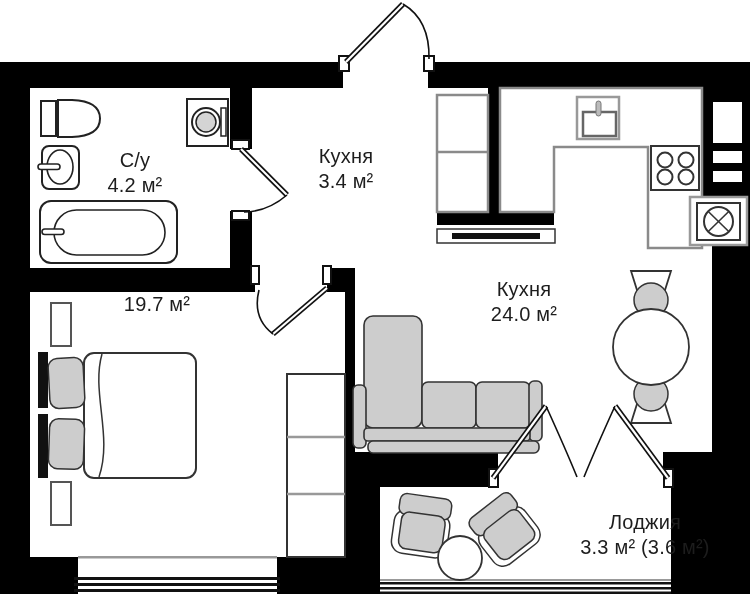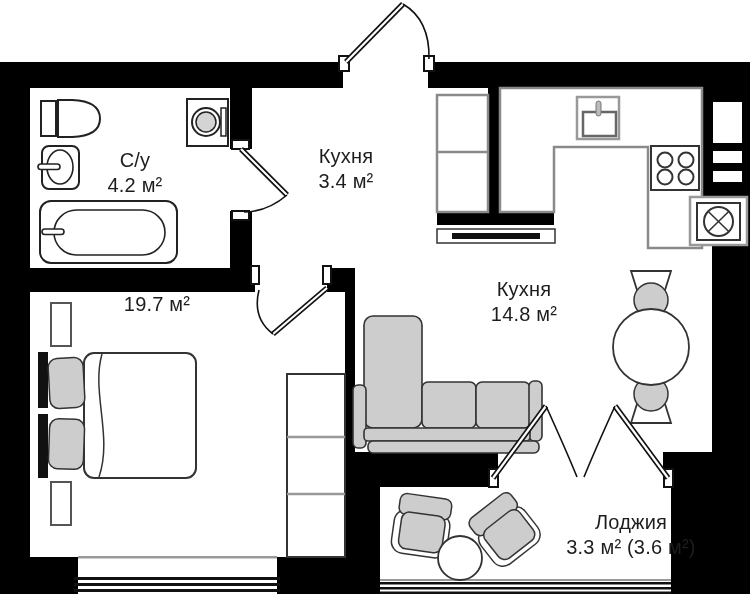--- a/index.html
+++ b/index.html
@@ -205,23 +205,23 @@
   <div class="label" style="left:75px;top:148px;width:120px;">
     <div>С/у</div>
     <div class="area">4.2 м²</div>
   </div>
   <div class="label" style="left:286px;top:144px;width:120px;">
     <div>Кухня</div>
     <div class="area">3.4 м²</div>
   </div>
   <div class="label" style="left:444px;top:277px;width:160px;">
     <div>Кухня</div>
-    <div class="area">14.8 м²</div>
+    <div class="area">24.0 м²</div>
   </div>
   <div class="label" style="left:77px;top:292px;width:160px;">
     <div class="area">19.7 м²</div>
   </div>
-  <div class="label" style="left:536px;top:510px;width:190px;">
+  <div class="label" style="left:550px;top:510px;width:190px;">
     <div>Лоджия</div>
     <div class="area">3.3 м² (3.6 м²)</div>
   </div>
 
 </div>
 
 </body></html>

